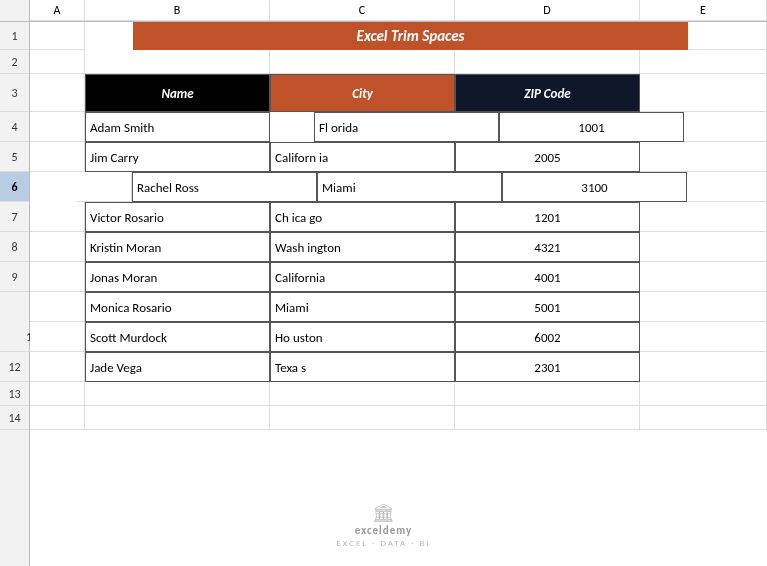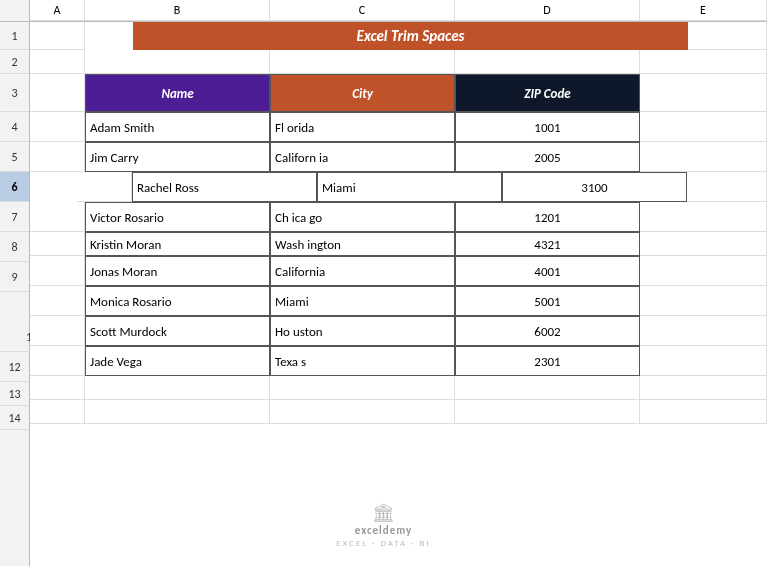--- a/index.html
+++ b/index.html
@@ -194,29 +194,29 @@
         </div>
         <div class="grid-row" style="height: 24px;">
           <div class="cell col-a"></div>
           <div class="cell col-b"></div>
           <div class="cell col-c"></div>
           <div class="cell col-d"></div>
           <div class="cell col-e"></div>
         </div>
         <div class="grid-row" style="height: 38px;">
           <div class="cell col-a"></div>
-          <div class="cell col-b header-cell" style="font-weight: bold; font-style: italic; color: rgb(255, 255, 255); background: #4c1d95; justify-content: center; border: 1px solid rgb(85, 85, 85);">Name</div>
+          <div class="cell col-b header-cell" style="font-weight: bold; font-style: italic; color: rgb(255, 255, 255); background: #000000; justify-content: center; border: 1px solid rgb(85, 85, 85);">Name</div>
           <div class="cell col-c header-cell" style="font-weight: bold; font-style: italic; color: rgb(255, 255, 255); background: rgb(192, 82, 42); justify-content: center; border: 1px solid rgb(85, 85, 85);">City</div>
           <div class="cell col-d header-cell" style="font-weight: bold; font-style: italic; color: rgb(255, 255, 255); background: #0f172a; justify-content: center; border: 1px solid rgb(85, 85, 85);">ZIP Code</div>
           <div class="cell col-e"></div>
         </div>
         <div class="grid-row" style="height: 30px;">
           <div class="cell col-a"></div>
           <div class="cell col-b" style="border: 1px solid rgb(85, 85, 85);">Adam      Smith</div>
-          <div class="cell col-c" style="border: 1px solid rgb(85, 85, 85);">Fl  orida</div>
+          <div class="cell col-c" style="border: 1px solid rgb(85, 85, 85); margin-left: 44px;">Fl  orida</div>
           <div class="cell col-d" style="border: 1px solid rgb(85, 85, 85); justify-content: center;">1001</div>
           <div class="cell col-e"></div>
         </div>
         <div class="grid-row" style="height: 30px;">
           <div class="cell col-a"></div>
           <div class="cell col-b" style="border: 1px solid rgb(85, 85, 85);">Jim     Carry</div>
           <div class="cell col-c" style="border: 1px solid rgb(85, 85, 85);">Californ  ia</div>
           <div class="cell col-d" style="border: 1px solid rgb(85, 85, 85); justify-content: center;">2005</div>
           <div class="cell col-e"></div>
         </div>
@@ -227,21 +227,21 @@
           <div class="cell col-d" style="border: 1px solid rgb(85, 85, 85); justify-content: center;">3100</div>
           <div class="cell col-e"></div>
         </div>
         <div class="grid-row" style="height: 30px;">
           <div class="cell col-a"></div>
           <div class="cell col-b" style="border: 1px solid rgb(85, 85, 85);">Victor    Rosario</div>
           <div class="cell col-c" style="border: 1px solid rgb(85, 85, 85);">Ch  ica  go</div>
           <div class="cell col-d" style="border: 1px solid rgb(85, 85, 85); justify-content: center;">1201</div>
           <div class="cell col-e"></div>
         </div>
-        <div class="grid-row" style="height: 24px;">
+        <div class="grid-row" style="height: 30px;">
           <div class="cell col-a"></div>
           <div class="cell col-b" style="border: 1px solid rgb(85, 85, 85);">    Kristin      Moran</div>
           <div class="cell col-c" style="border: 1px solid rgb(85, 85, 85);">Wash  ington</div>
           <div class="cell col-d" style="border: 1px solid rgb(85, 85, 85); justify-content: center;">4321</div>
           <div class="cell col-e"></div>
         </div>
         <div class="grid-row" style="height: 30px;">
           <div class="cell col-a"></div>
           <div class="cell col-b" style="border: 1px solid rgb(85, 85, 85);">Jonas    Moran</div>
           <div class="cell col-c" style="border: 1px solid rgb(85, 85, 85);">California</div>

